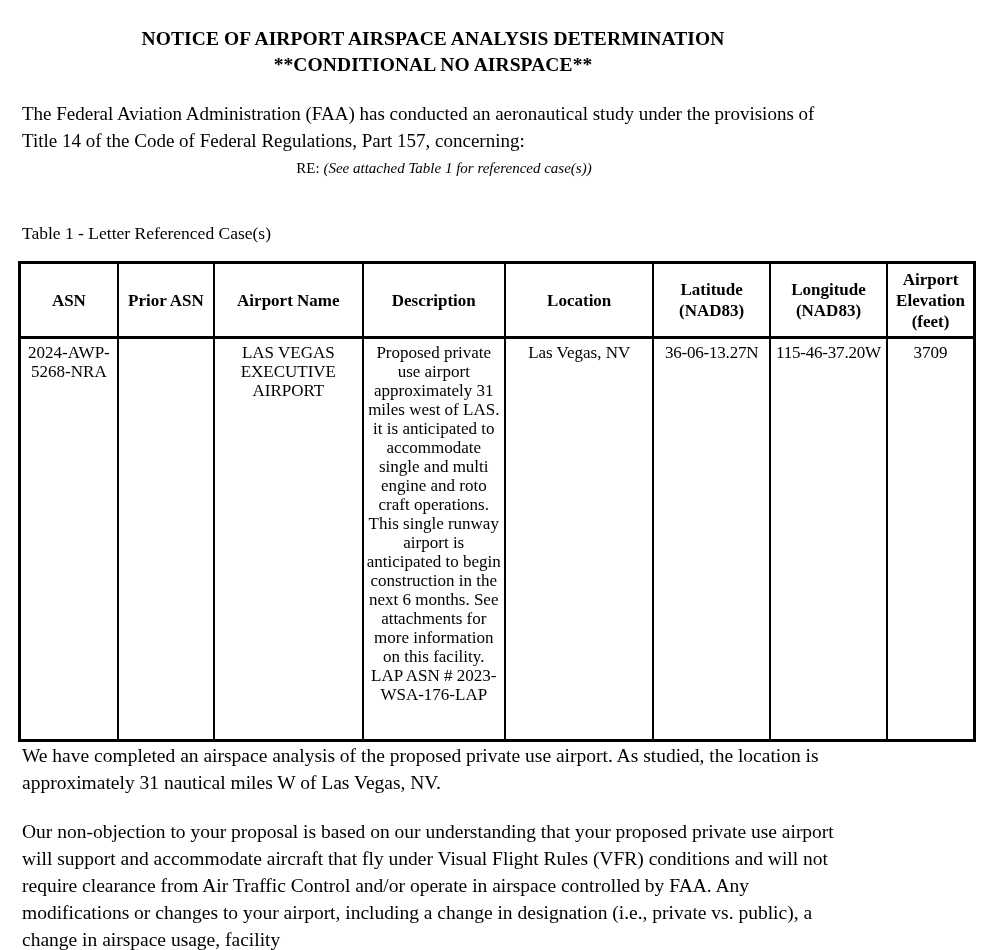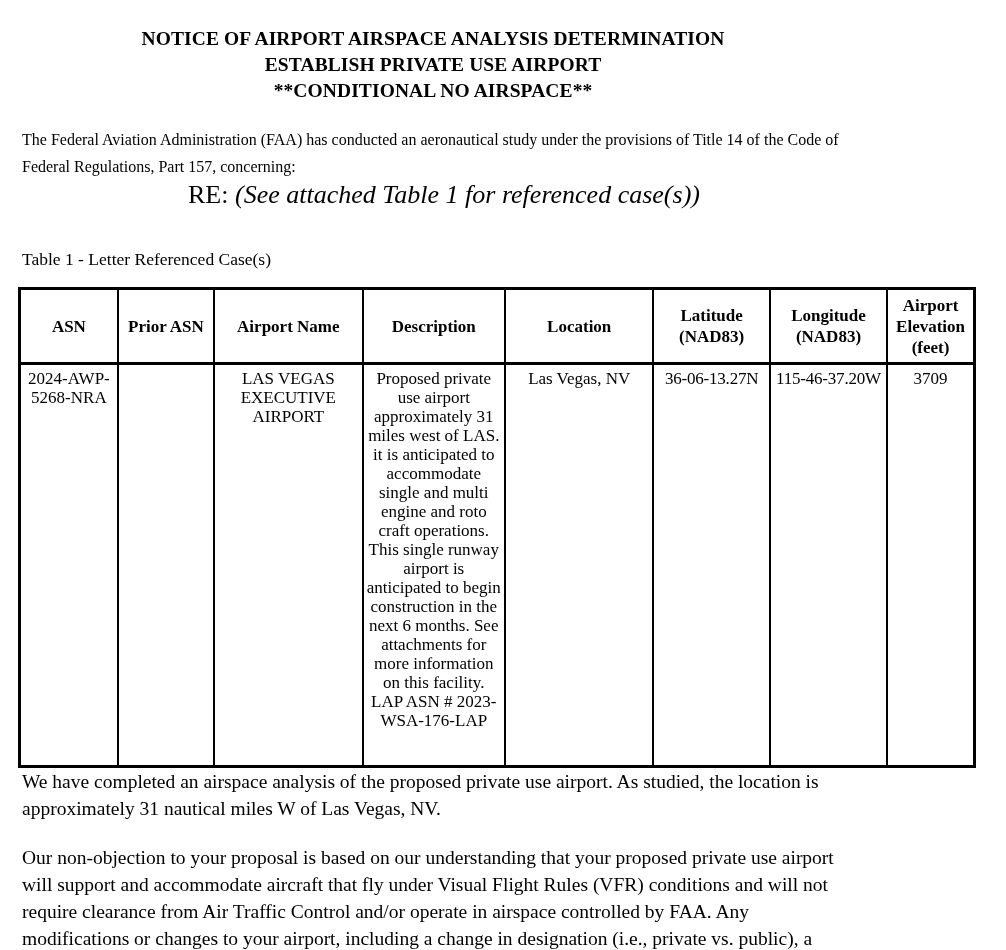--- a/index.html
+++ b/index.html
@@ -32,26 +32,26 @@
     font-weight: bold;
     font-size: 19.5px;
     line-height: 26px;
     letter-spacing: 0.1px;
   }
 
   
   .intro {
     margin: 0 22px 0 22px;
     padding-top: 22px;
-    font-size: 16px;
+    font-size: 19px;
     line-height: 27px;
   }
   .re-line {
     text-align: center;
-    font-size: 26px;
+    font-size: 15px;
     line-height: 27px;
     margin: 0 22px;
     padding-top: 1px;
     padding-left: 22px;
   }
   .re-label { font-style: normal; }
   .re-text  { font-style: italic; }
 
   
   .table-caption {
@@ -125,21 +125,20 @@
   .para.p1 { }
   .para.p2 { padding-top: 22px; }
 </style>
 </head>
 <body>
 
 <div class="page">
 
   <div class="title-block">
     <div class="title-line">NOTICE OF AIRPORT AIRSPACE ANALYSIS DETERMINATION</div>
-    <div class="title-line">ESTABLISH PRIVATE USE AIRPORT</div>
     <div class="title-line">**CONDITIONAL NO AIRSPACE**</div>
   </div>
 
   <div class="intro">The Federal Aviation Administration (FAA) has conducted an aeronautical study under the provisions of Title 14 of the Code of Federal Regulations, Part 157, concerning:</div>
 
   <div class="re-line">
     <span class="re-label">RE:</span>
     <span class="re-text">(See attached Table 1 for referenced case(s))</span>
   </div>
 

